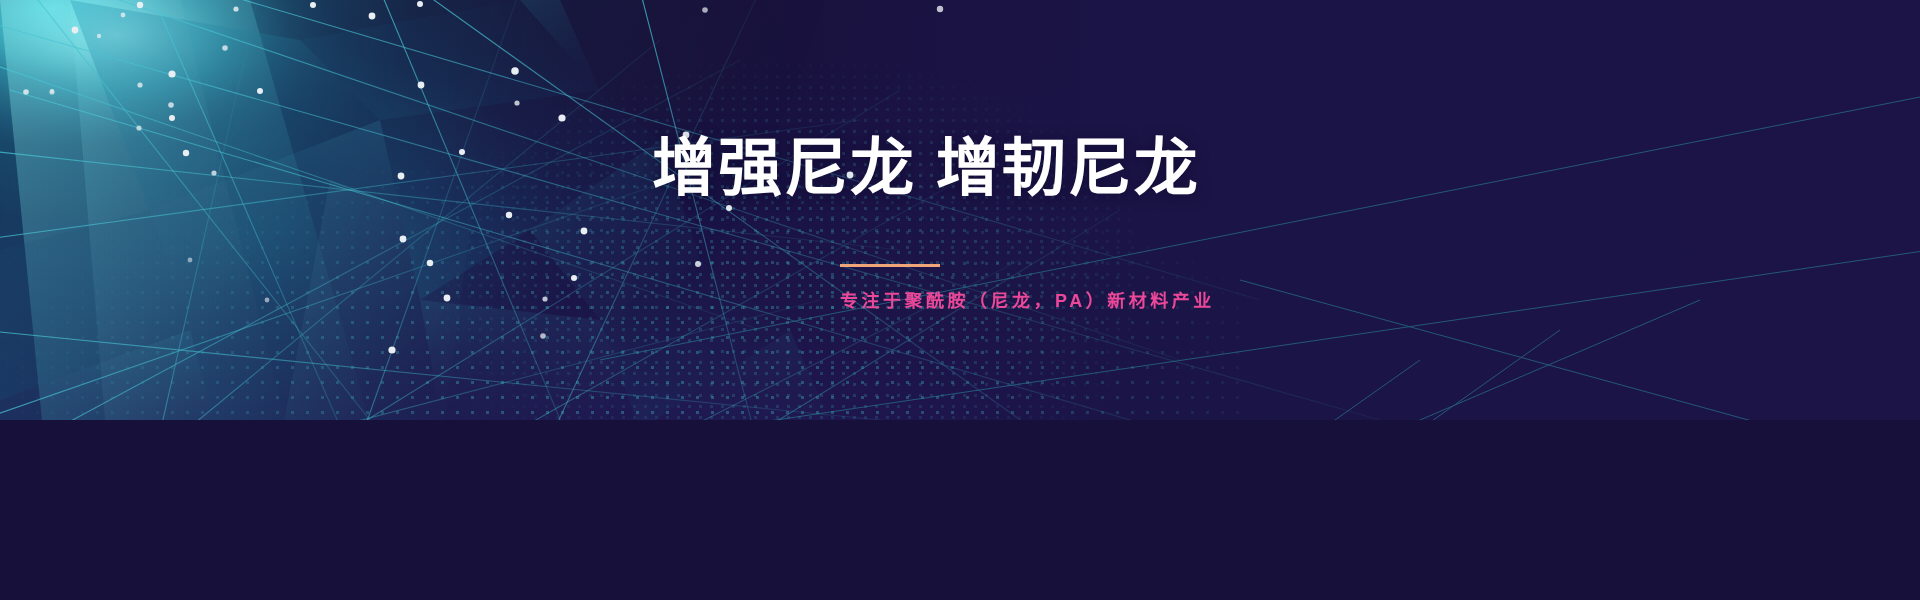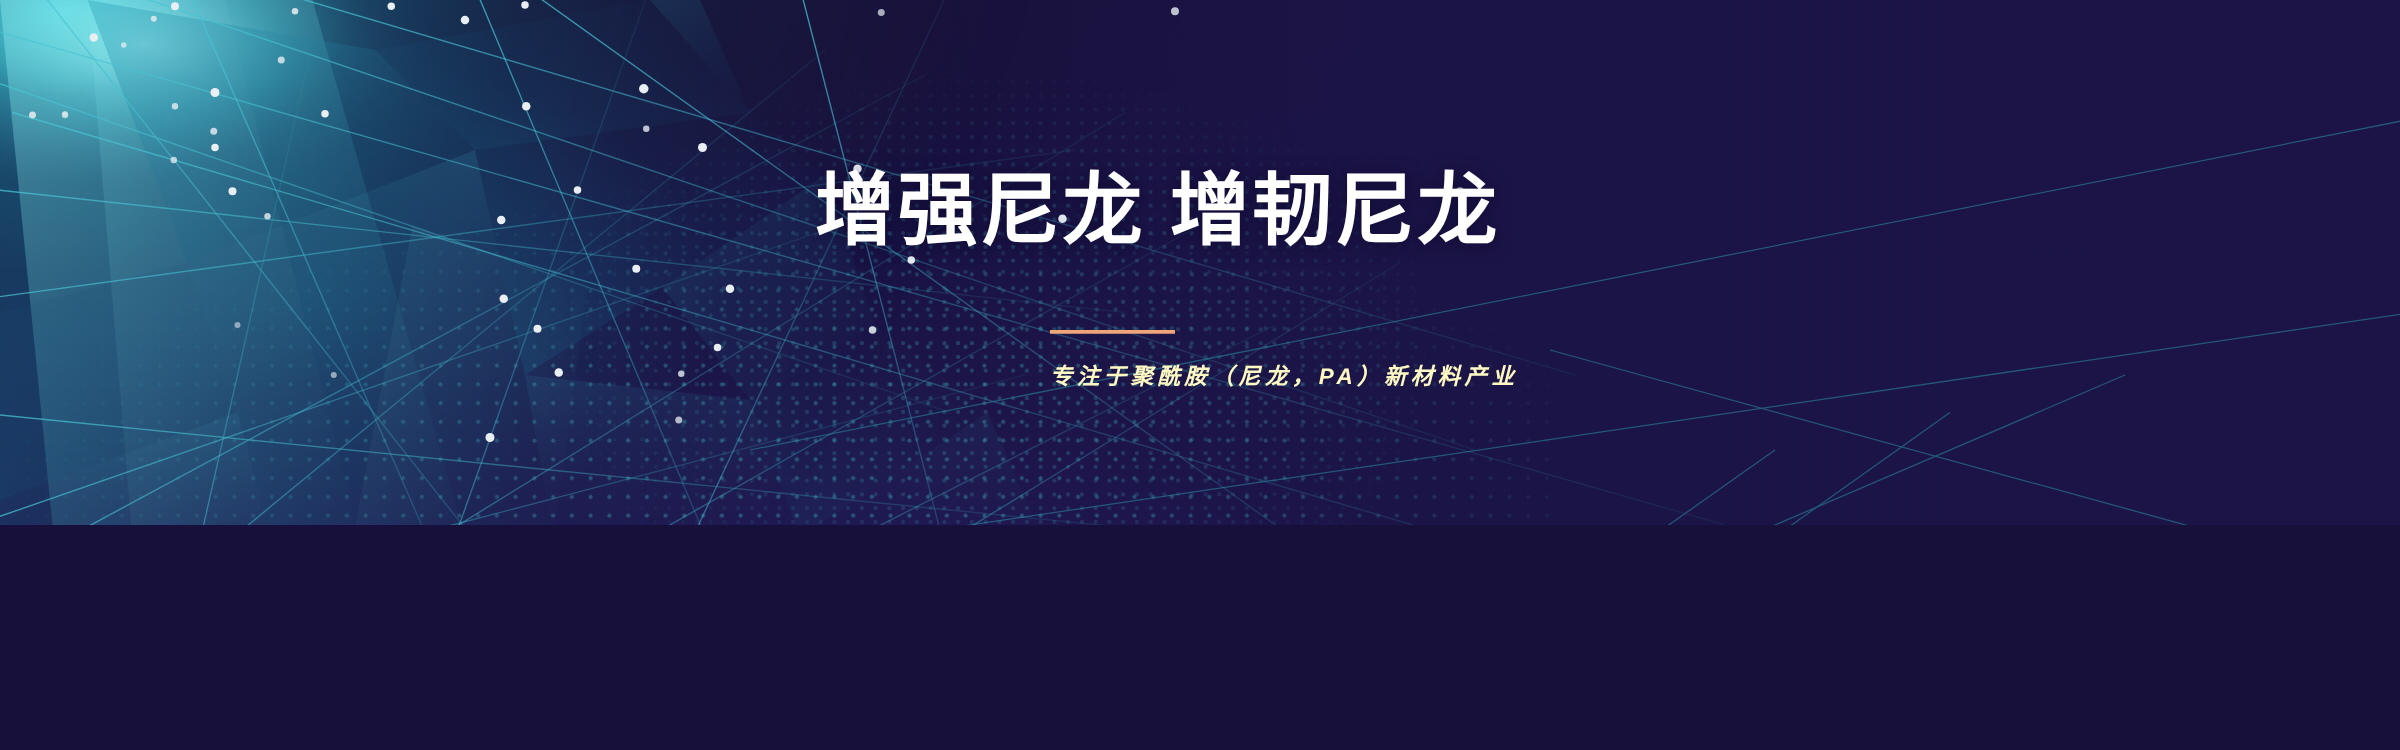--- a/index.html
+++ b/index.html
@@ -80,26 +80,25 @@
   .divider{
     margin-top:48px;
     margin-left:188px;
     width:100px;height:3px;
     background:#f0a579;
   }
 
   .subtitle{
     margin-top:19px;
     margin-left:188px;
-    color:#fef9c3;
+    color:#ec4899;
     font-size:18px;
     font-weight:700;
     letter-spacing:3.5px;
     white-space:nowrap;
-    font-style:italic;
   }
 </style>
 </head>
 <body>
 
 <div class="banner">
 
   <div class="bg-base"></div>
   <div class="bg-right-wash"></div>
   <div class="bg-left-poly"></div>

